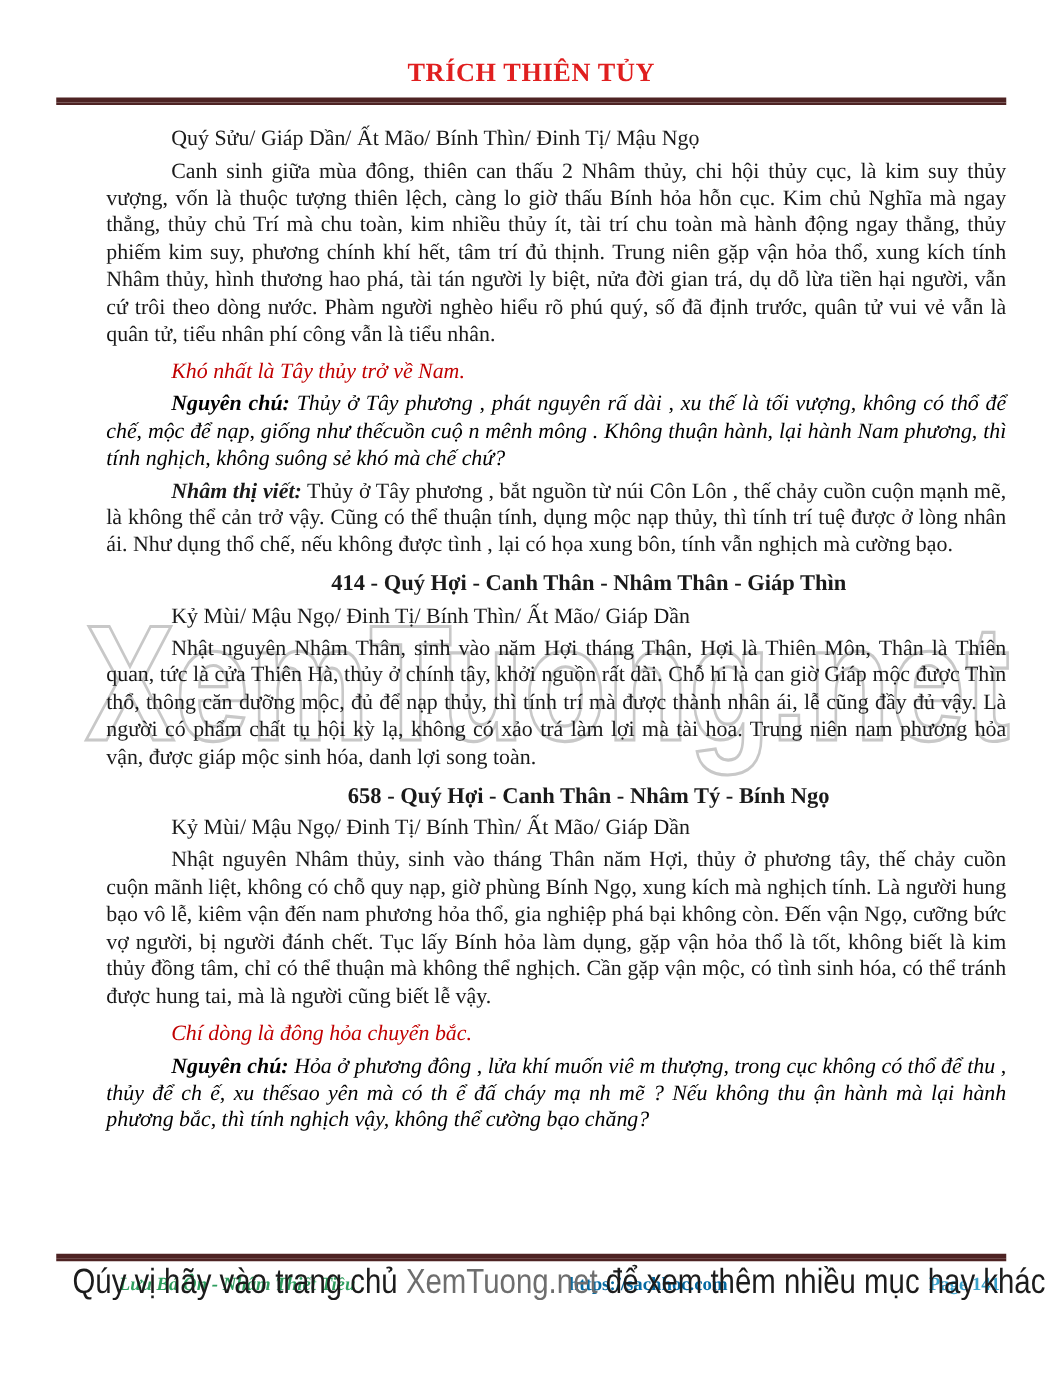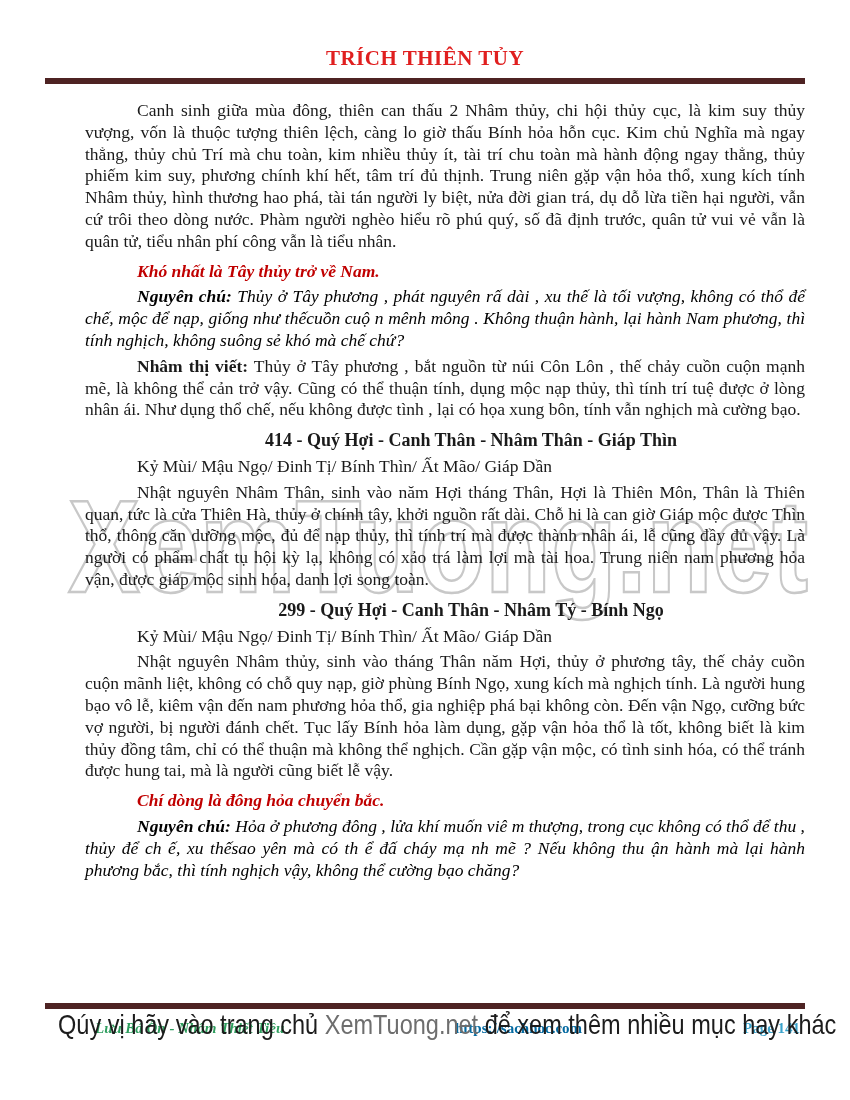--- a/index.html
+++ b/index.html
@@ -30,26 +30,26 @@
     margin:16px 45px 0 85px; width:720px;
     font-size:17.5px; line-height:21.8px; text-align:justify;
   }
   .content p { text-indent:52px; margin-bottom:4px; }
   .chi-line { margin-bottom:8px; }
   .section-heading {
     font-size:18px; font-weight:bold; text-indent:52px;
     margin:9px 0 7px 0; text-align:center;
   }
   .red-heading {
-    color:#c00000; font-weight:bold; font-style:italic;
+    color:#c00000; font-weight:normal; font-style:italic;
     margin:8px 0 8px 0;
   }
   .blue-para { color:#000000; font-style:italic; }
   .blue-para .lead { font-weight:bold; }
-  .black-lead { font-weight:bold; }
+  .black-lead { font-weight:bold; font-style:italic; }
   
   .footer { position:absolute; left:0; top:1003px; width:850px; z-index:2; }
   .footer .double-rule { margin-top:0; }
   .under-row {
     position:absolute; top:17px; left:0; width:850px; height:22px;
     font-size:15px; font-weight:bold; z-index:1;
   }
   .under-author { position:absolute; left:95px; color:#2e9e5e; font-style:italic; }
   .under-url    { position:absolute; left:455px; color:#0369a1; }
   .under-page   { position:absolute; left:743px; color:#3aa3cc; }
@@ -71,33 +71,34 @@
     <div class="double-rule"></div>
   </div>
 
   <div class="watermark">
     <svg width="760" height="160" viewBox="0 0 760 160">
       <text x="8" y="122" font-family="Liberation Sans, sans-serif" font-weight="bold" font-size="132" fill="#ffffff" fill-opacity="0" stroke="#c8c8c8" stroke-width="2.5" textLength="740" lengthAdjust="spacingAndGlyphs">XemTuong.net</text>
     </svg>
   </div>
 
   <div class="content">
+    <p class="chi-line">Quý Sửu/ Giáp Dần/ Ất Mão/ Bính Thìn/ Đinh Tị/ Mậu Ngọ</p>
     <p>Canh sinh giữa mùa đông, thiên can thấu 2 Nhâm thủy, chi hội thủy cục, là kim suy thủy vượng, vốn là thuộc tượng thiên lệch, càng lo giờ thấu Bính hỏa hỗn cục. Kim chủ Nghĩa mà ngay thẳng, thủy chủ Trí mà chu toàn, kim nhiều thủy ít, tài trí chu toàn mà hành động ngay thẳng, thủy phiếm kim suy, phương chính khí hết, tâm trí đủ thịnh. Trung niên gặp vận hỏa thổ, xung kích tính Nhâm thủy, hình thương hao phá, tài tán người ly biệt, nửa đời gian trá, dụ dỗ lừa tiền hại người, vẫn cứ trôi theo dòng nước. Phàm người nghèo hiểu rõ phú quý, số đã định trước, quân tử vui vẻ vẫn là quân tử, tiểu nhân phí công vẫn là tiểu nhân.</p>
 
     <p class="red-heading">Khó nhất là Tây thủy trở về Nam.</p>
 
     <p class="blue-para"><span class="lead">Nguyên chú:</span><span> Thủy ở Tây phương , phát nguyên rấ dài , xu thế là tối vượng, không có thổ để chế, mộc để nạp, giống như thếcuồn cuộ n mênh mông . Không thuận hành, lại hành Nam phương, thì tính nghịch, không suông sẻ khó mà chế chứ?</span></p>
 
     <p><span class="black-lead">Nhâm thị viết:</span><span> Thủy ở Tây phương , bắt nguồn từ núi Côn Lôn , thế chảy cuồn cuộn mạnh mẽ, là không thể cản trở vậy. Cũng có thể thuận tính, dụng mộc nạp thủy, thì tính trí tuệ được ở lòng nhân ái. Như dụng thổ chế, nếu không được tình , lại có họa xung bôn, tính vẫn nghịch mà cường bạo.</span></p>
 
     <p class="section-heading">414 - Quý Hợi - Canh Thân - Nhâm Thân - Giáp Thìn</p>
     <p class="chi-line">Kỷ Mùi/ Mậu Ngọ/ Đinh Tị/ Bính Thìn/ Ất Mão/ Giáp Dần</p>
     <p>Nhật nguyên Nhâm Thân, sinh vào năm Hợi tháng Thân, Hợi là Thiên Môn, Thân là Thiên quan, tức là cửa Thiên Hà, thủy ở chính tây, khởi nguồn rất dài. Chỗ hi là can giờ Giáp mộc được Thìn thổ, thông căn dưỡng mộc, đủ để nạp thủy, thì tính trí mà được thành nhân ái, lễ cũng đầy đủ vậy. Là người có phẩm chất tụ hội kỳ lạ, không có xảo trá làm lợi mà tài hoa. Trung niên nam phương hỏa vận, được giáp mộc sinh hóa, danh lợi song toàn.</p>
 
-    <p class="section-heading">299 - Quý Hợi - Canh Thân - Nhâm Tý - Bính Ngọ</p>
+    <p class="section-heading">658 - Quý Hợi - Canh Thân - Nhâm Tý - Bính Ngọ</p>
     <p class="chi-line">Kỷ Mùi/ Mậu Ngọ/ Đinh Tị/ Bính Thìn/ Ất Mão/ Giáp Dần</p>
     <p>Nhật nguyên Nhâm thủy, sinh vào tháng Thân năm Hợi, thủy ở phương tây, thế chảy cuồn cuộn mãnh liệt, không có chỗ quy nạp, giờ phùng Bính Ngọ, xung kích mà nghịch tính. Là người hung bạo vô lễ, kiêm vận đến nam phương hỏa thổ, gia nghiệp phá bại không còn. Đến vận Ngọ, cưỡng bức vợ người, bị người đánh chết. Tục lấy Bính hỏa làm dụng, gặp vận hỏa thổ là tốt, không biết là kim thủy đồng tâm, chỉ có thể thuận mà không thể nghịch. Cần gặp vận mộc, có tình sinh hóa, có thể tránh được hung tai, mà là người cũng biết lễ vậy.</p>
 
     <p class="red-heading">Chí dòng là đông hỏa chuyển bắc.</p>
 
     <p class="blue-para"><span class="lead">Nguyên chú:</span><span> Hỏa ở phương đông , lửa khí muốn viê m thượng, trong cục không có thổ để thu , thủy để ch ế, xu thếsao yên mà có th ể đấ cháy mạ nh mẽ ? Nếu không thu ận hành mà lại hành phương bắc, thì tính nghịch vậy, không thể cường bạo chăng?</span></p>
   </div>
 
   <div class="footer">
     <div class="double-rule"></div>

